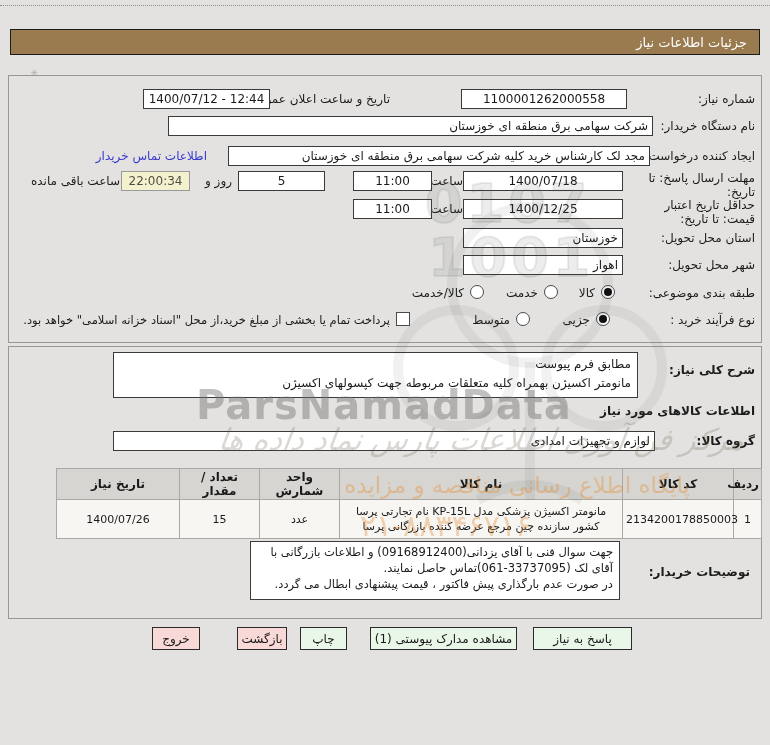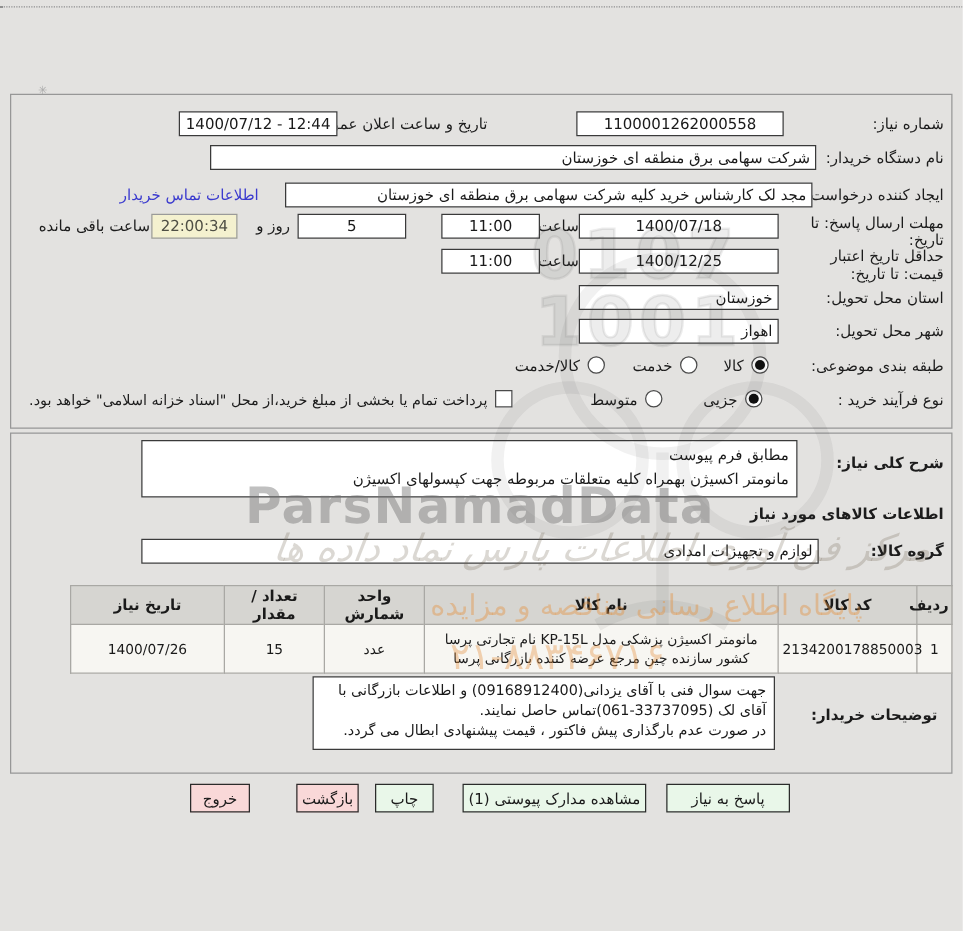--- a/index.html
+++ b/index.html
@@ -75,20 +75,23 @@
   .wm-orange2{font-size:30px; color:rgba(228,145,62,0.38); direction:ltr; white-space:nowrap;}
 </style>
 </head>
 <body>
 
 <div class="page">
 
   <div class="topdots"></div>
   <div class="spark">✳</div>
 
+  <div class="titlebar">
+    <span>جزئیات اطلاعات نیاز</span>
+  </div>
 
   <div class="frame sec1"></div>
 
   <div class="lbl" style="top:92px; right:15px;">شماره نیاز:</div>
   <div class="box ltrc" style="top:89px; right:143px; width:156px;">1100001262000558</div>
   <div class="lbl" style="top:92px; right:380px;">تاریخ و ساعت اعلان عمومی:</div>
   <div class="box ltrc" style="top:89px; right:500px; width:117px;">1400/07/12 - 12:44</div>
 
   <div class="lbl" style="top:119px; right:15px;">نام دستگاه خریدار:</div>
   <div class="box rt" style="top:116px; right:117px; width:475px;">شرکت سهامی برق منطقه ای خوزستان</div>

